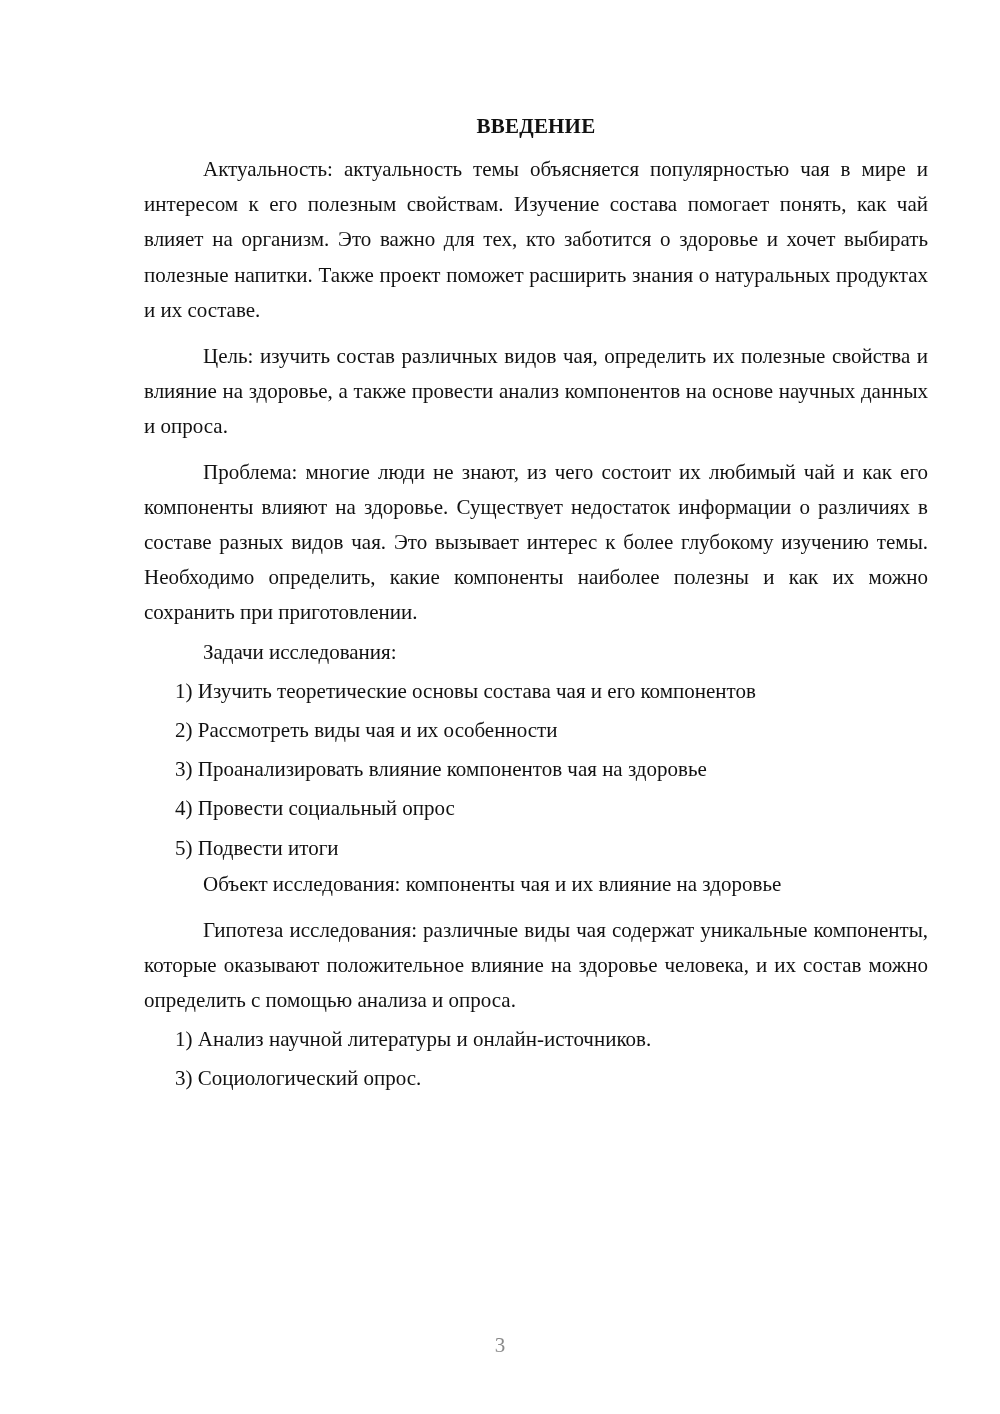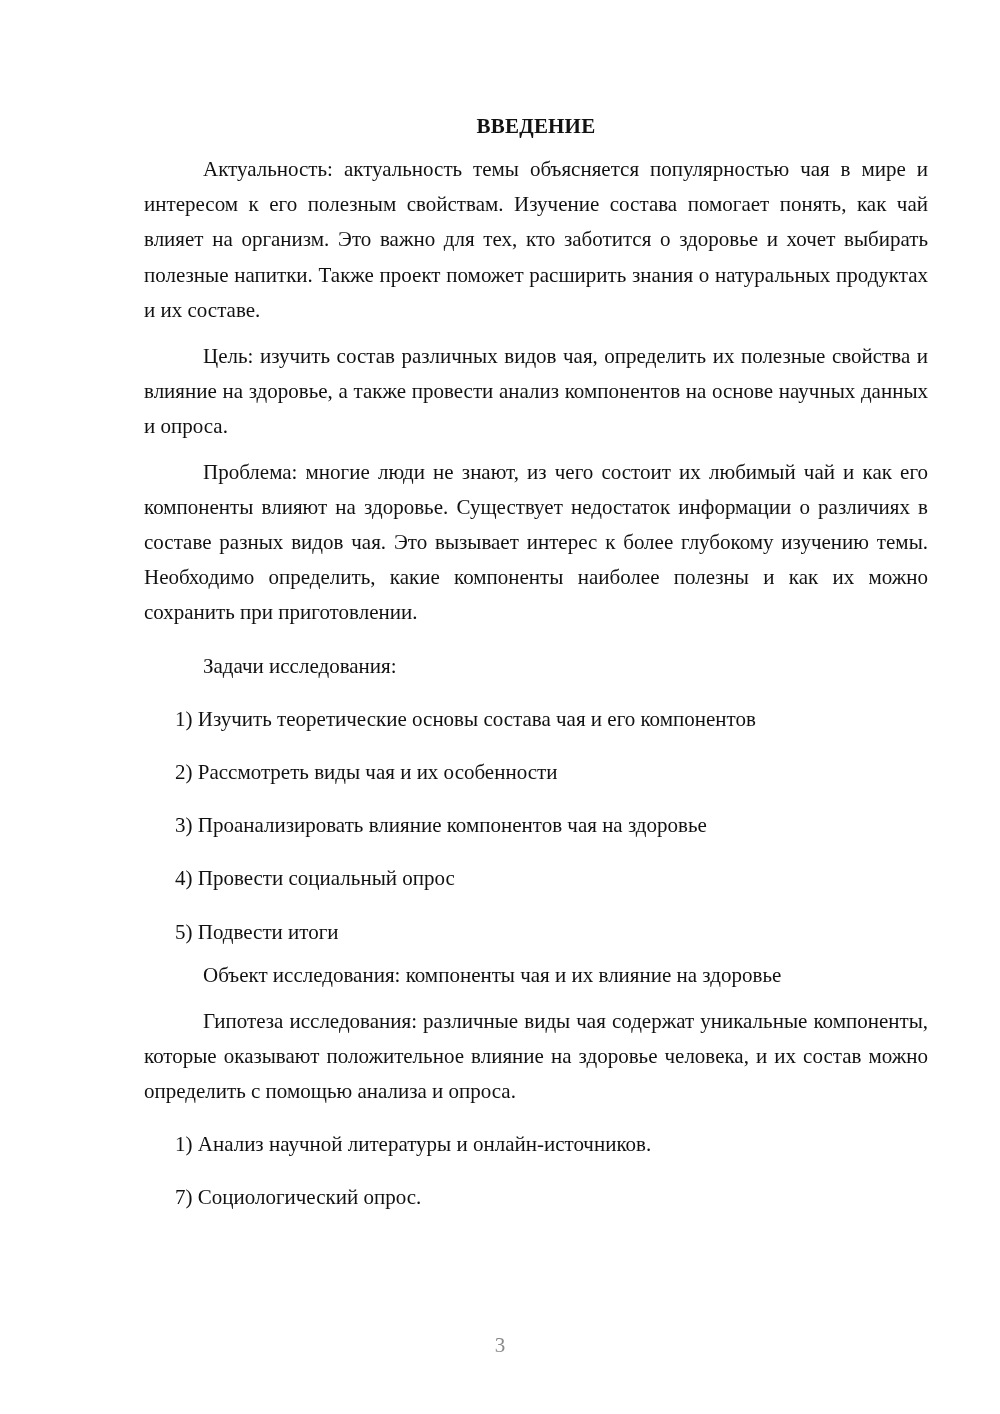--- a/index.html
+++ b/index.html
@@ -30,21 +30,21 @@
       letter-spacing: 0.2px;
     }
     p {
       margin: 0;
       font-size: 21px;
       line-height: 35.2px;
       text-align: justify;
       text-align-last: left;
     }
     .indent { text-indent: 59px; }
-    .gap { margin-top: 18px; }
+    .gap { margin-top: 4px; }
     .gap-l { margin-top: 10.5px; }
     .list-item {
       padding-left: 31px;
       text-align: left;
     }
     .page-number {
       position: absolute;
       left: 0;
       width: 1000px;
       top: 1330px;
@@ -70,25 +70,25 @@
   <p class="indent gap">Задачи исследования:</p>
 
   <div>
     <p class="list-item gap">1) Изучить теоретические основы состава чая и его компонентов</p>
     <p class="list-item gap">2) Рассмотреть виды чая и их особенности</p>
     <p class="list-item gap">3) Проанализировать влияние компонентов чая на здоровье</p>
     <p class="list-item gap">4) Провести социальный опрос</p>
     <p class="list-item gap">5) Подвести итоги</p>
   </div>
 
-  <p class="indent" style="margin-top:8px">Объект исследования: компоненты чая и их влияние на здоровье</p>
+  <p class="indent" style="margin-top:1px">Объект исследования: компоненты чая и их влияние на здоровье</p>
 
 
   <p class="indent gap-l">Гипотеза исследования: различные виды чая содержат уникальные компоненты, которые оказывают положительное влияние на здоровье человека, и их состав можно определить с помощью анализа и опроса.</p>
 
 
   <div>
     <p class="list-item gap">1) Анализ научной литературы и онлайн-источников.</p>
-    <p class="list-item gap">7) Социологический опрос.</p>
+    <p class="list-item gap">3) Социологический опрос.</p>
   </div>
 </div>
 
 <div class="page-number">3</div>
 
 </body></html>

